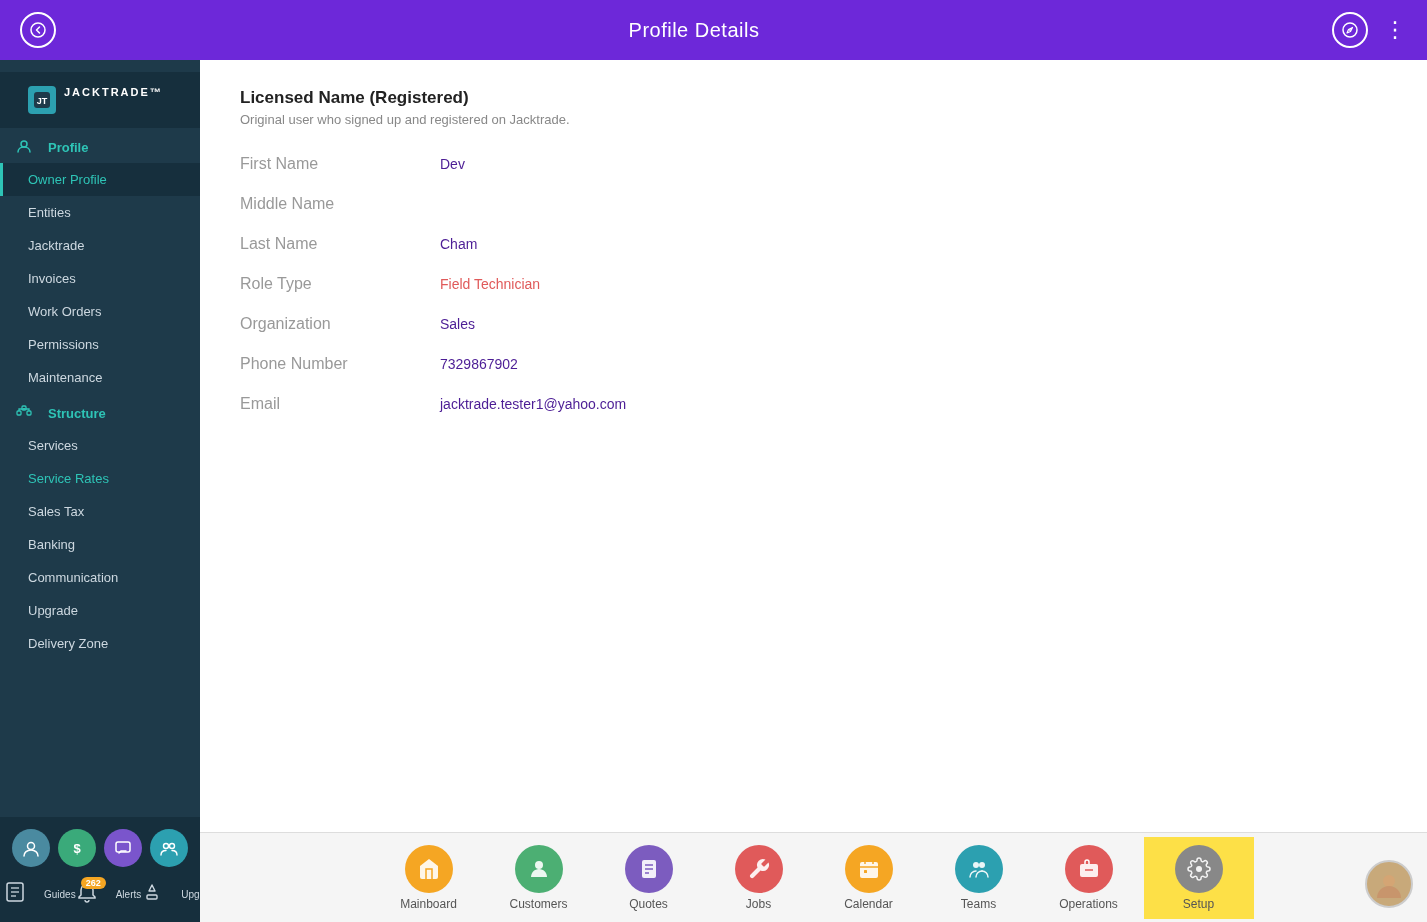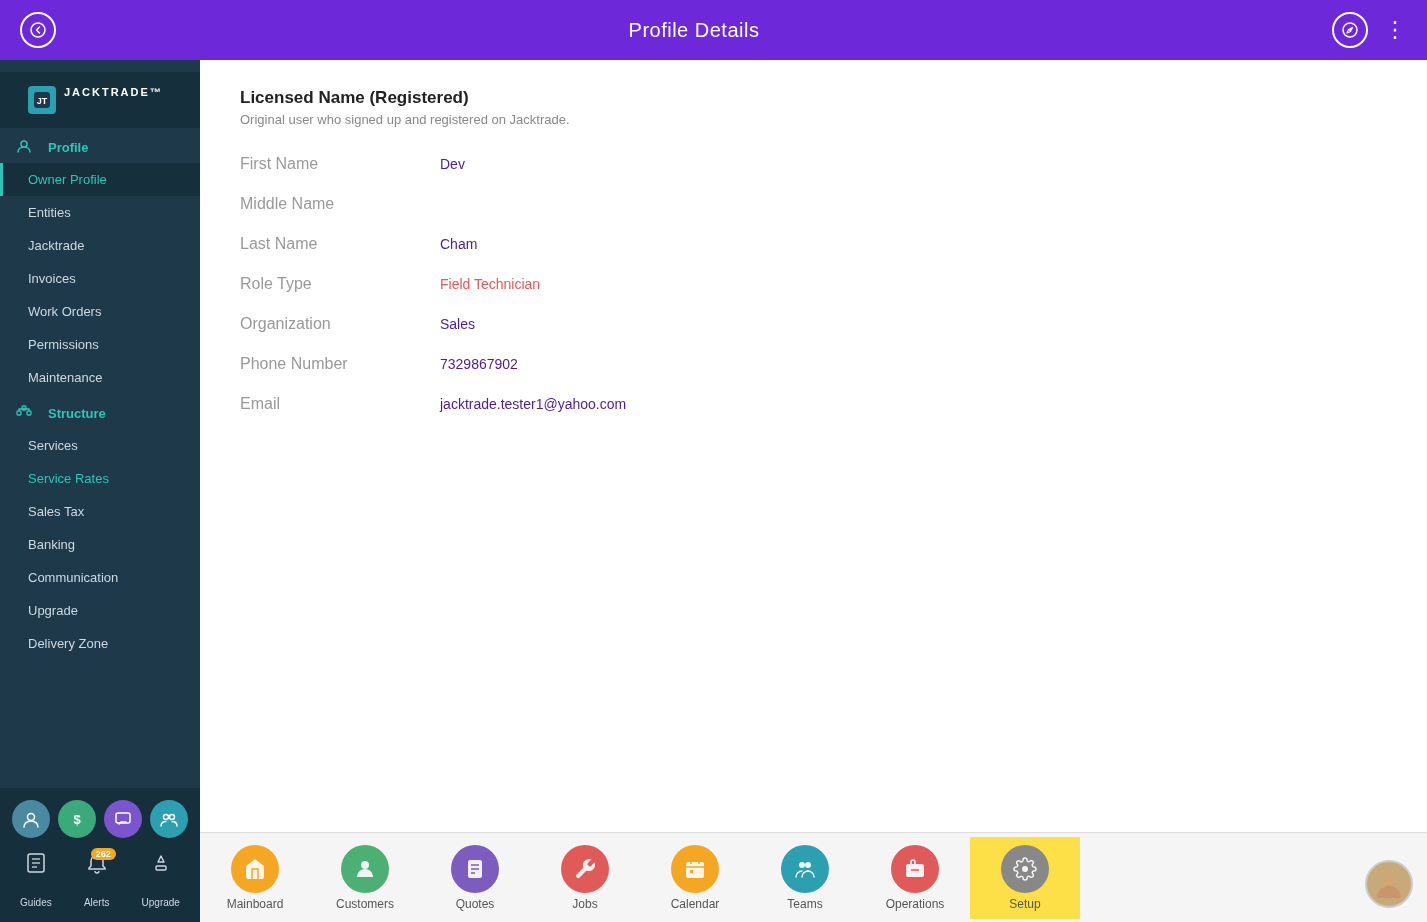--- a/index.html
+++ b/index.html
@@ -155,21 +155,21 @@
     .sidebar-bottom-icon:nth-child(4) { background: #2ca0b0; }
 
     .sidebar-footer {
       display: flex;
       justify-content: space-around;
       align-items: center;
       padding: 6px 4px;
     }
     .footer-btn {
       display: flex;
-      flex-direction: column;
+      flex-direction: row;
       align-items: center;
       color: #cdd8e0;
       font-size: 10px;
       cursor: pointer;
       gap: 18px;
     }
     .footer-btn .foot-icon { font-size: 20px; }
     .footer-btn.alerts-btn { position: relative; }
     .alerts-badge {
       position: absolute;
@@ -228,21 +228,21 @@
     .field-value.role-value {
       color: #e05a5a;
     }
 
     
     .bottom-tabbar {
       height: 90px;
       background: #f5f5f5;
       display: flex;
       align-items: center;
-      justify-content: flex-start;
+      justify-content: center;
       gap: 0;
       flex-shrink: 0;
       border-top: 1px solid #ddd;
     }
     .tab-item {
       display: flex;
       flex-direction: column;
       align-items: center;
       justify-content: center;
       width: 110px;

